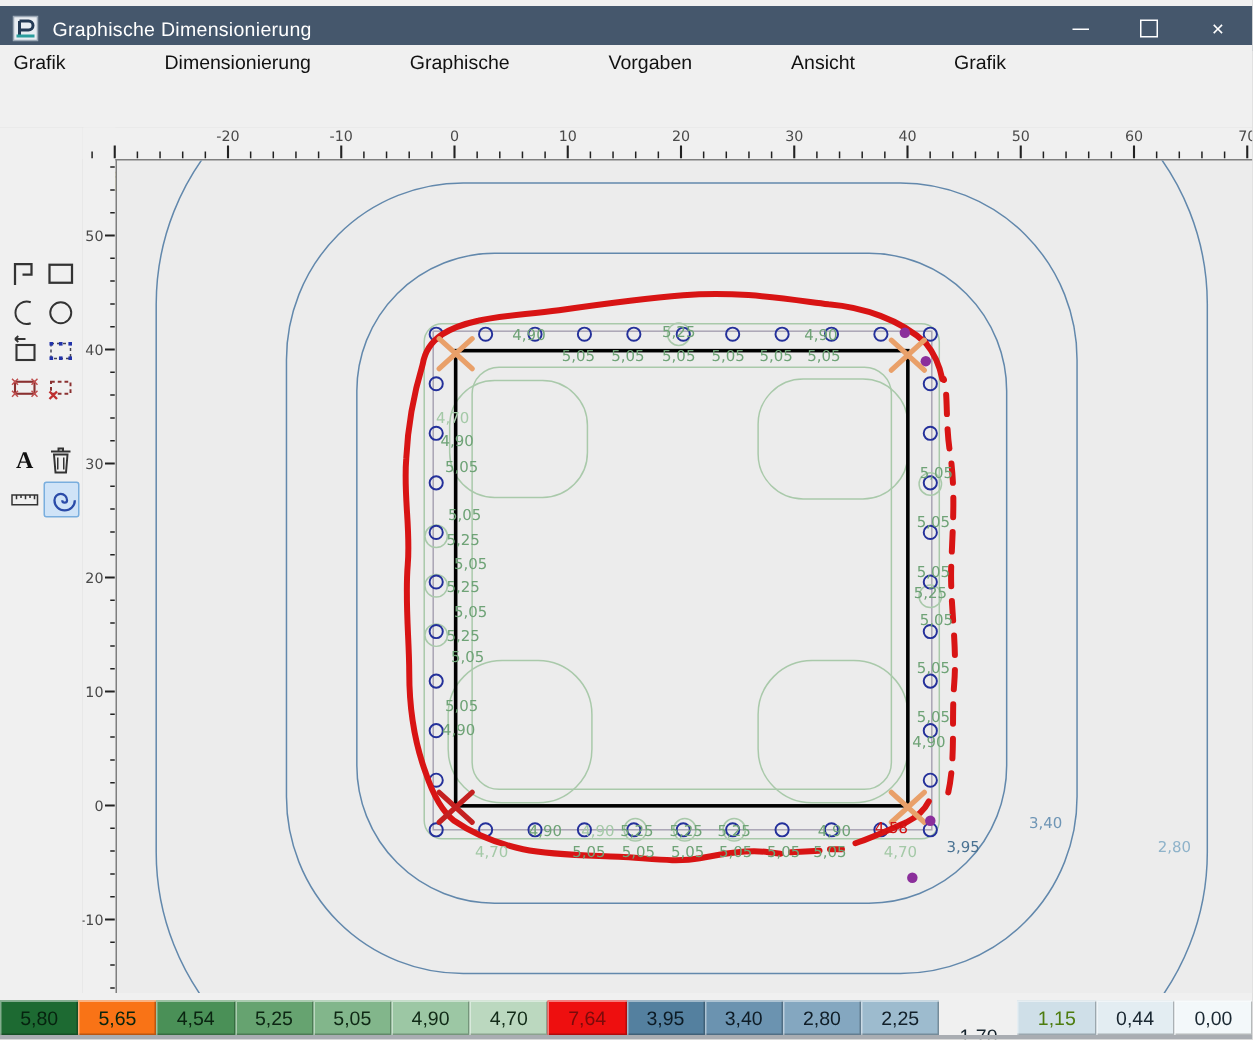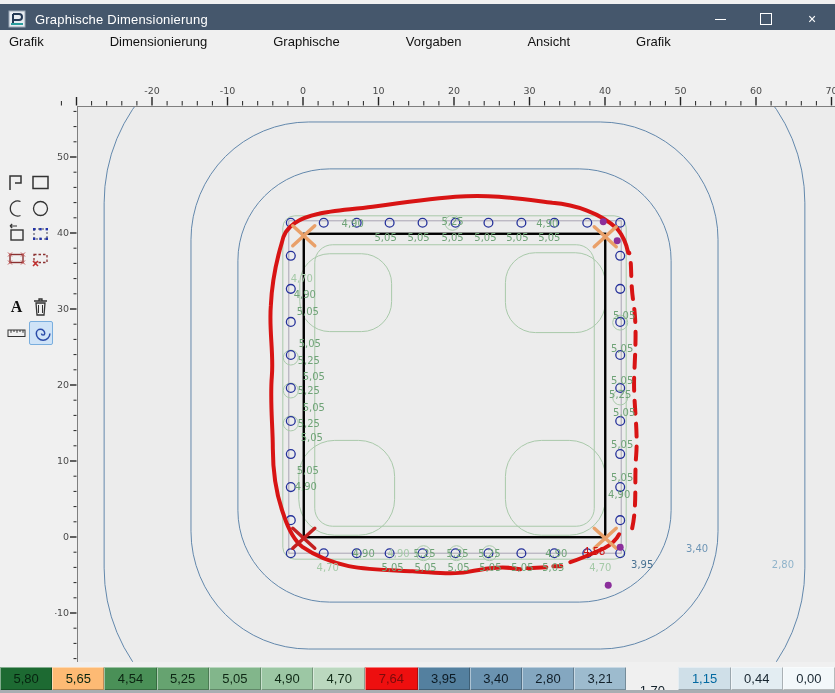--- a/index.html
+++ b/index.html
@@ -573,31 +573,31 @@
         <text x="553" y="571" text-anchor="middle" class="lbl lbl-g">5,05</text>
         <text x="600" y="571" text-anchor="middle" class="lbl lbl-gl">4,70</text>
         <text x="642" y="568" text-anchor="middle" class="lbl lbl-bd">3,95</text>
         <text x="697" y="552" text-anchor="middle" class="lbl lbl-b">3,40</text>
         <text x="783" y="568" text-anchor="middle" class="lbl lbl-bl">2,80</text>
       </g>
   </svg>
 
   <div class="legend" id="legend">
       <div class="legend-cell" style="background: rgb(29, 106, 50); color: rgb(6, 35, 15);">5,80</div>
-      <div class="legend-cell" style="background: #fdba74; color: rgb(7, 36, 15);">5,65</div>
+      <div class="legend-cell" style="background: #f97316; color: rgb(7, 36, 15);">5,65</div>
       <div class="legend-cell" style="background: rgb(74, 144, 87); color: rgb(10, 36, 17);">4,54</div>
       <div class="legend-cell" style="background: rgb(102, 163, 112); color: rgb(12, 38, 19);">5,25</div>
       <div class="legend-cell" style="background: rgb(130, 182, 139); color: rgb(14, 40, 20);">5,05</div>
       <div class="legend-cell" style="background: rgb(156, 199, 164); color: rgb(16, 42, 22);">4,90</div>
       <div class="legend-cell" style="background: rgb(187, 216, 191); color: rgb(18, 44, 24);">4,70</div>
       <div class="legend-cell" style="background: rgb(238, 15, 15); color: rgb(122, 11, 11);">7,64</div>
       <div class="legend-cell" style="background: rgb(84, 128, 159); color: rgb(12, 26, 36);">3,95</div>
       <div class="legend-cell" style="background: rgb(107, 147, 176); color: rgb(14, 28, 38);">3,40</div>
       <div class="legend-cell" style="background: rgb(132, 167, 192); color: rgb(16, 30, 40);">2,80</div>
-      <div class="legend-cell" style="background: rgb(157, 187, 206); color: rgb(18, 32, 42);">3,21</div>
+      <div class="legend-cell" style="background: rgb(157, 187, 206); color: rgb(18, 32, 42);">2,25</div>
       <div class="legend-cell" style="background: rgb(182, 206, 219); color: rgb(20, 34, 44); margin-top: 23px;">1,70</div>
-      <div class="legend-cell" style="background: rgb(207, 223, 232); color: #0369a1;">1,15</div>
+      <div class="legend-cell" style="background: rgb(207, 223, 232); color: #4d7c0f;">1,15</div>
       <div class="legend-cell" style="background: rgb(227, 237, 242); color: rgb(24, 38, 48);">0,44</div>
       <div class="legend-cell" style="background: rgb(243, 248, 250); color: rgb(26, 40, 50);">0,00</div>
     </div>
   <div class="legend-strip"></div>
 
 </div>
 
 </body></html>

